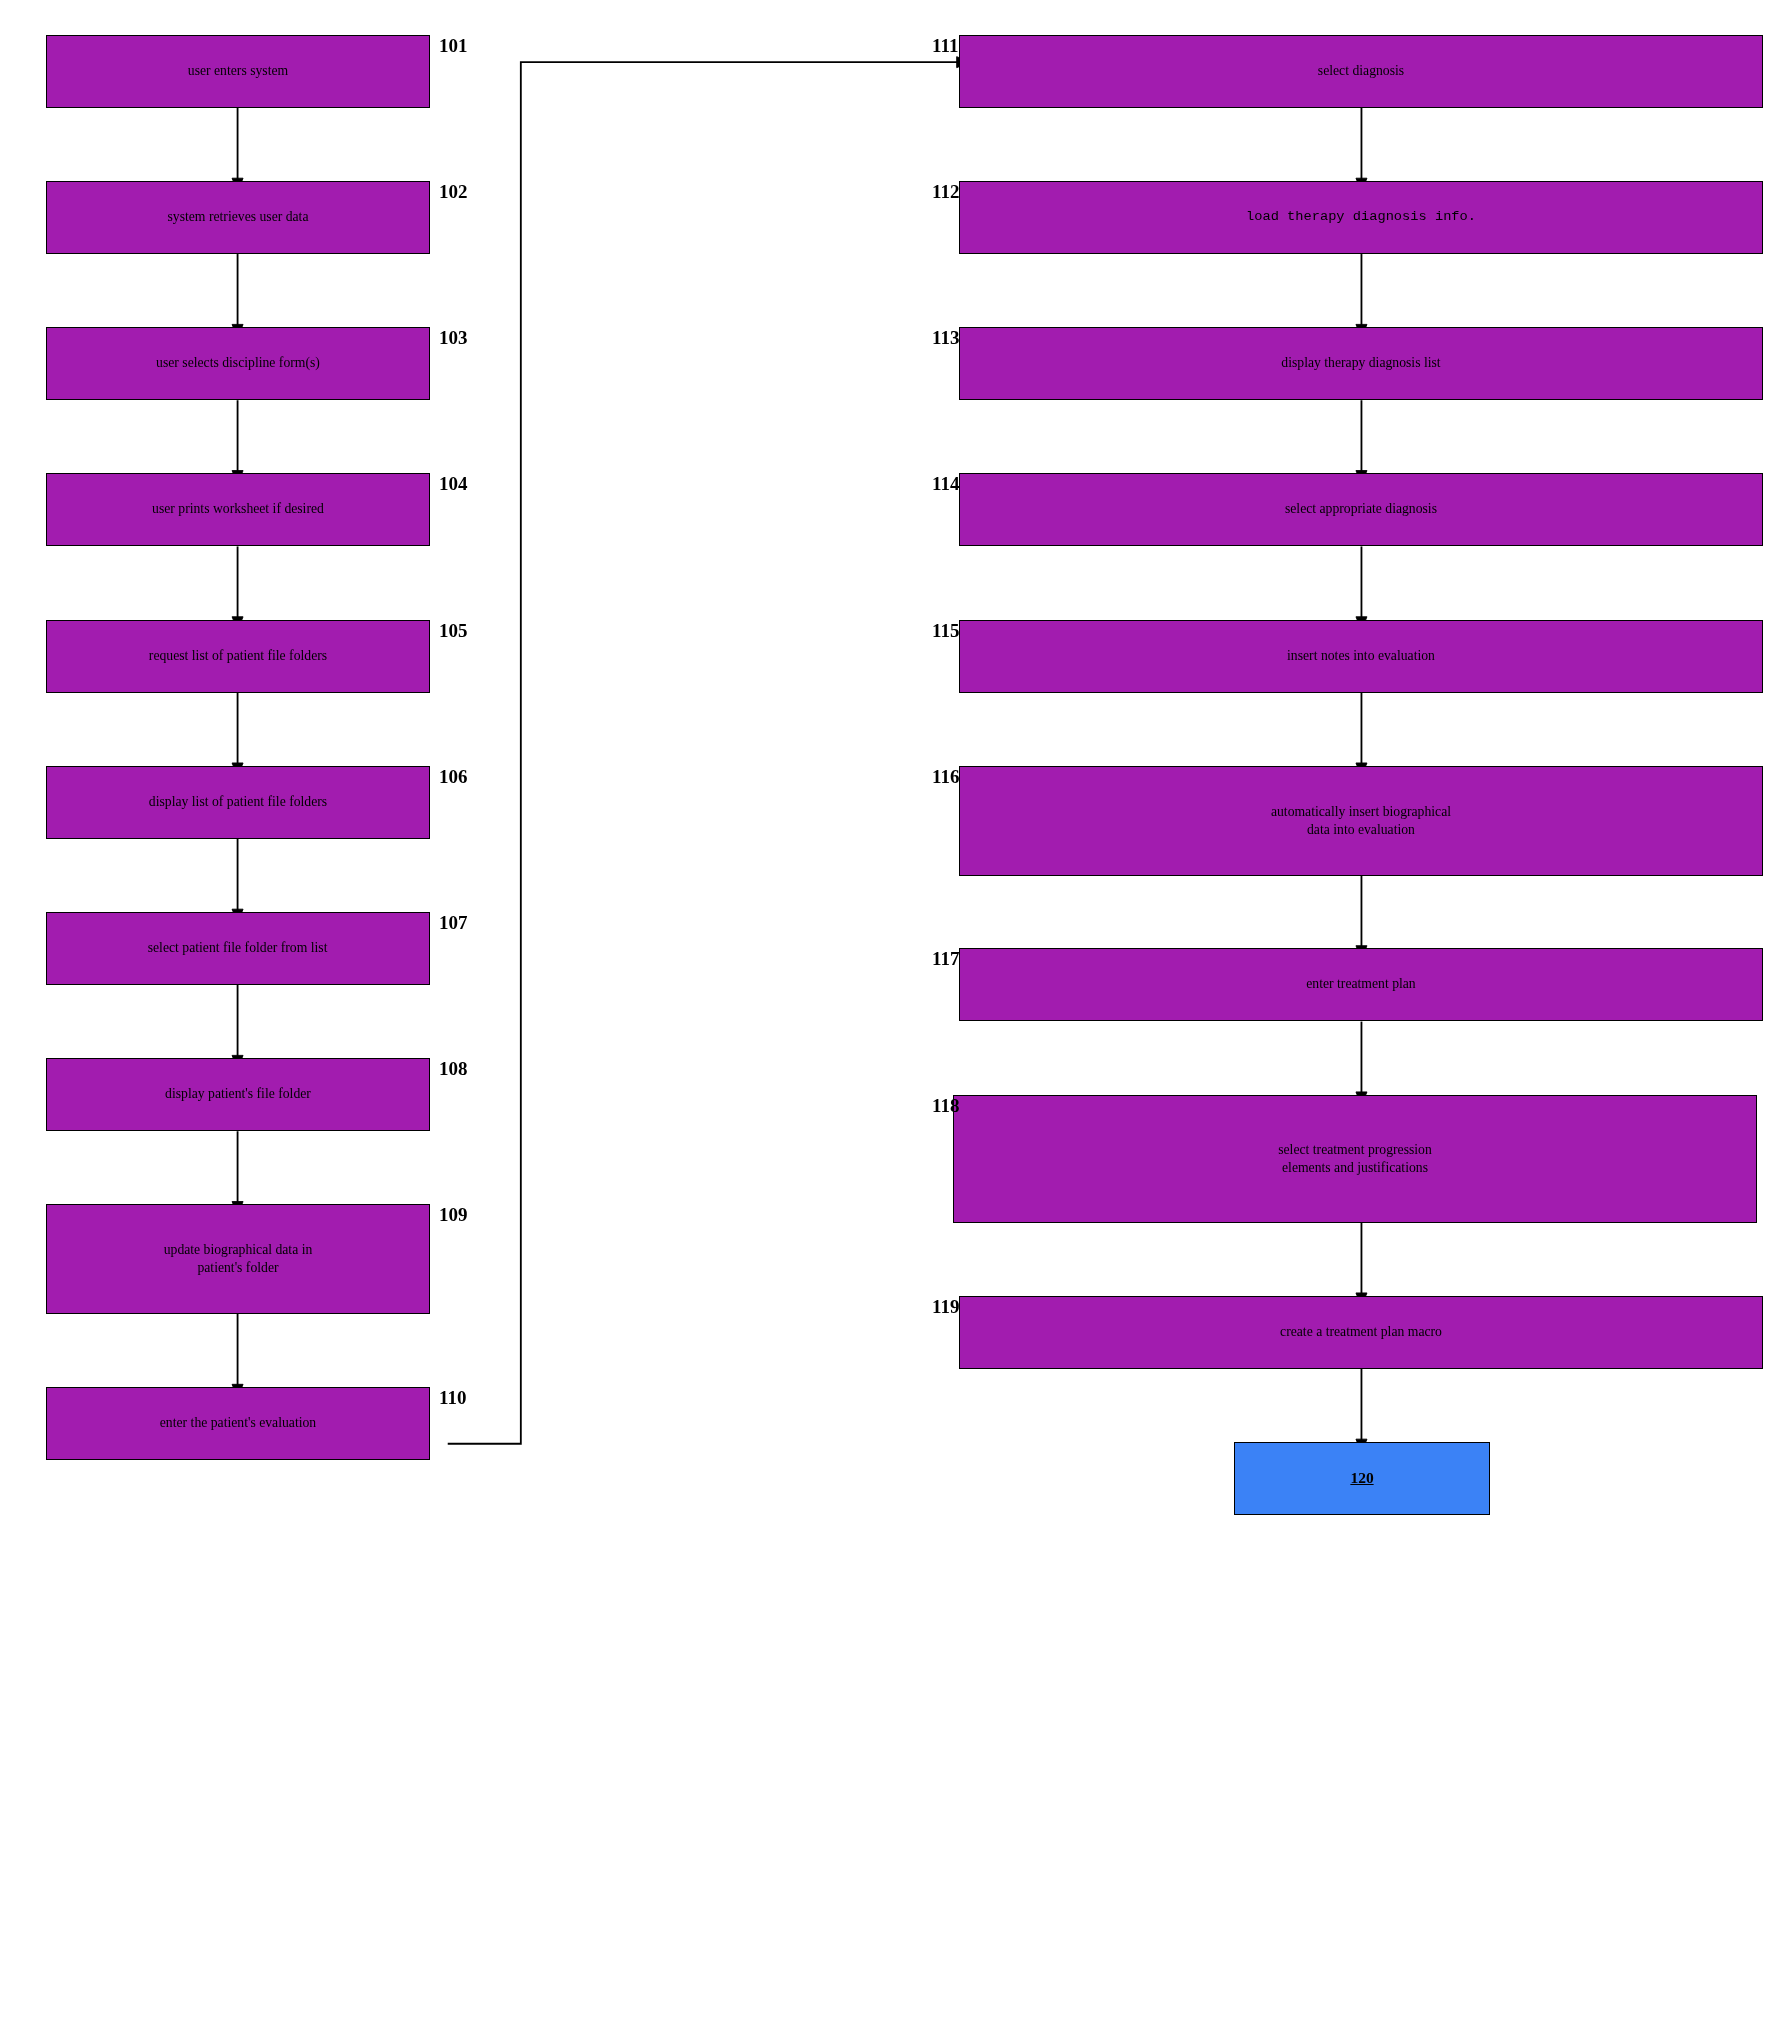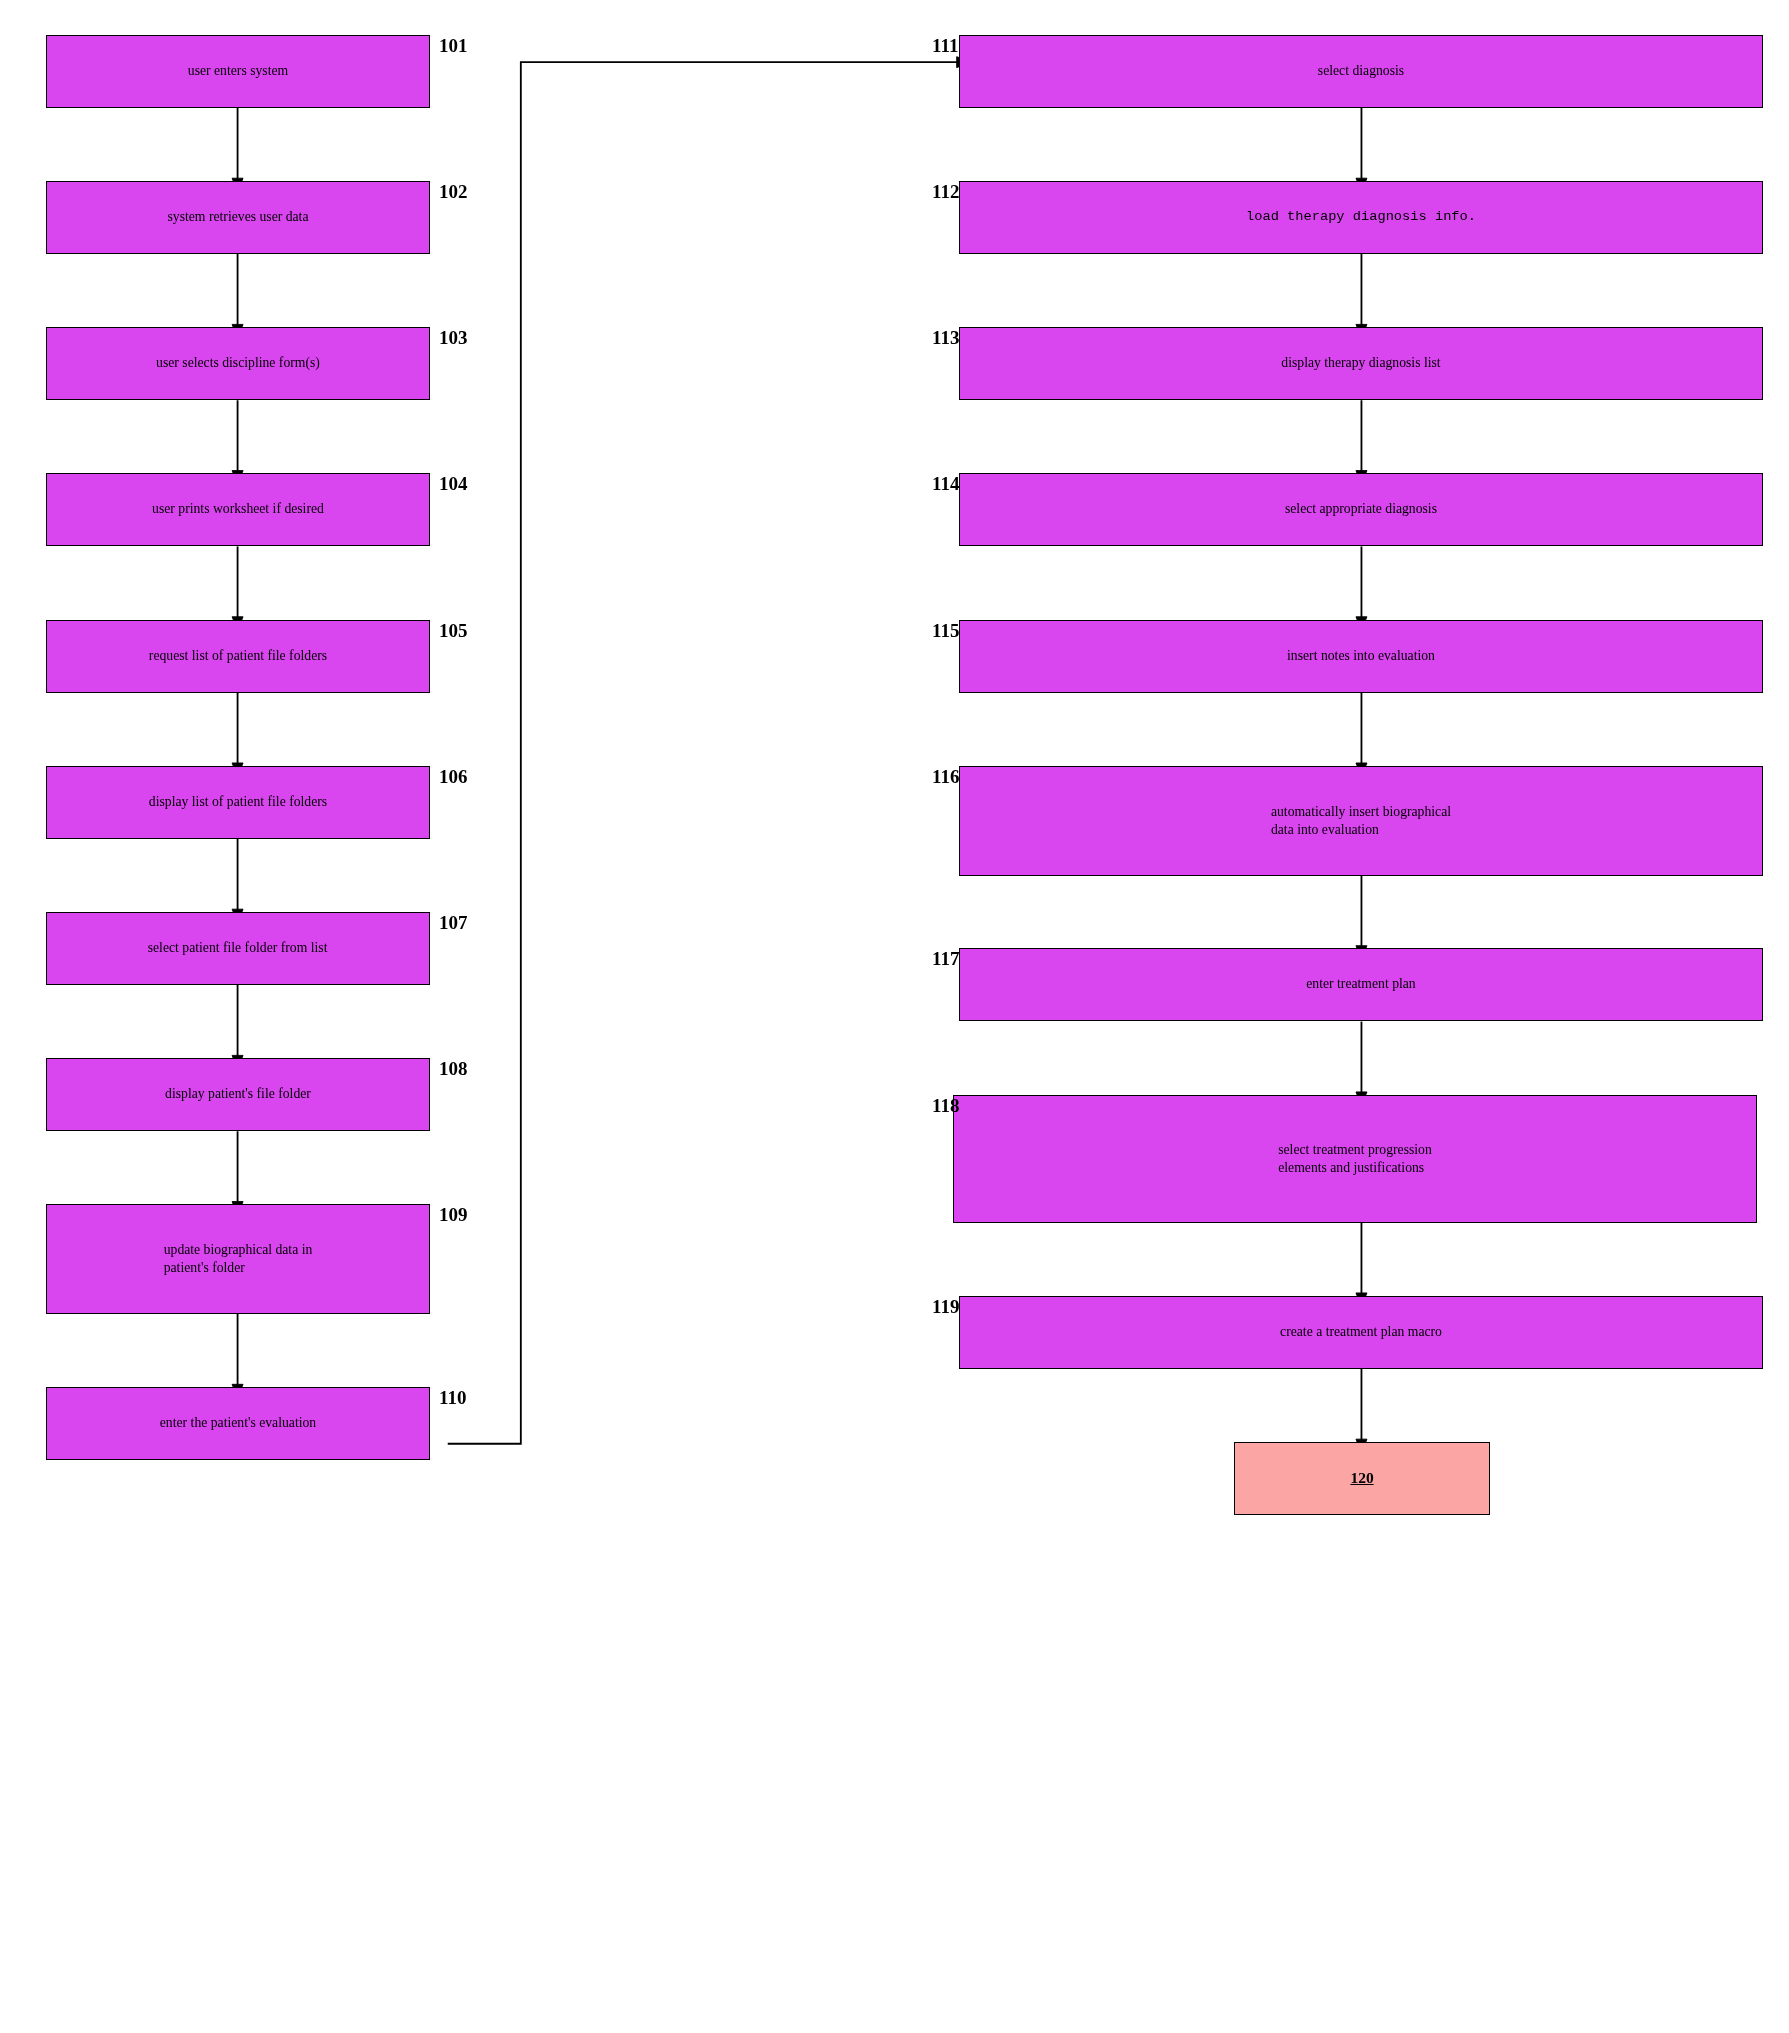--- a/index.html
+++ b/index.html
@@ -14,31 +14,32 @@
     }
     .diagram {
       position: relative;
       width: 1790px;
       height: 2034px;
       background: #fff;
     }
     .box {
       position: absolute;
       border: 1.8px solid #000;
-      background: #d946ef;
+      background: #a21caf;
       display: flex;
       align-items: center;
       justify-content: center;
+      text-align: center;
       padding: 7.3px 12.8px;
       line-height: 1.35;
     }
     .box-underline {
       position: absolute;
       border: 1.8px solid #000;
-      background: #fca5a5;
+      background: #3b82f6;
       display: flex;
       align-items: center;
       justify-content: center;
       text-align: left;
       padding: 7.3px 12.8px;
       line-height: 1.35;
     }
     .box-underline span {
       text-decoration: underline;
       font-weight: bold;

